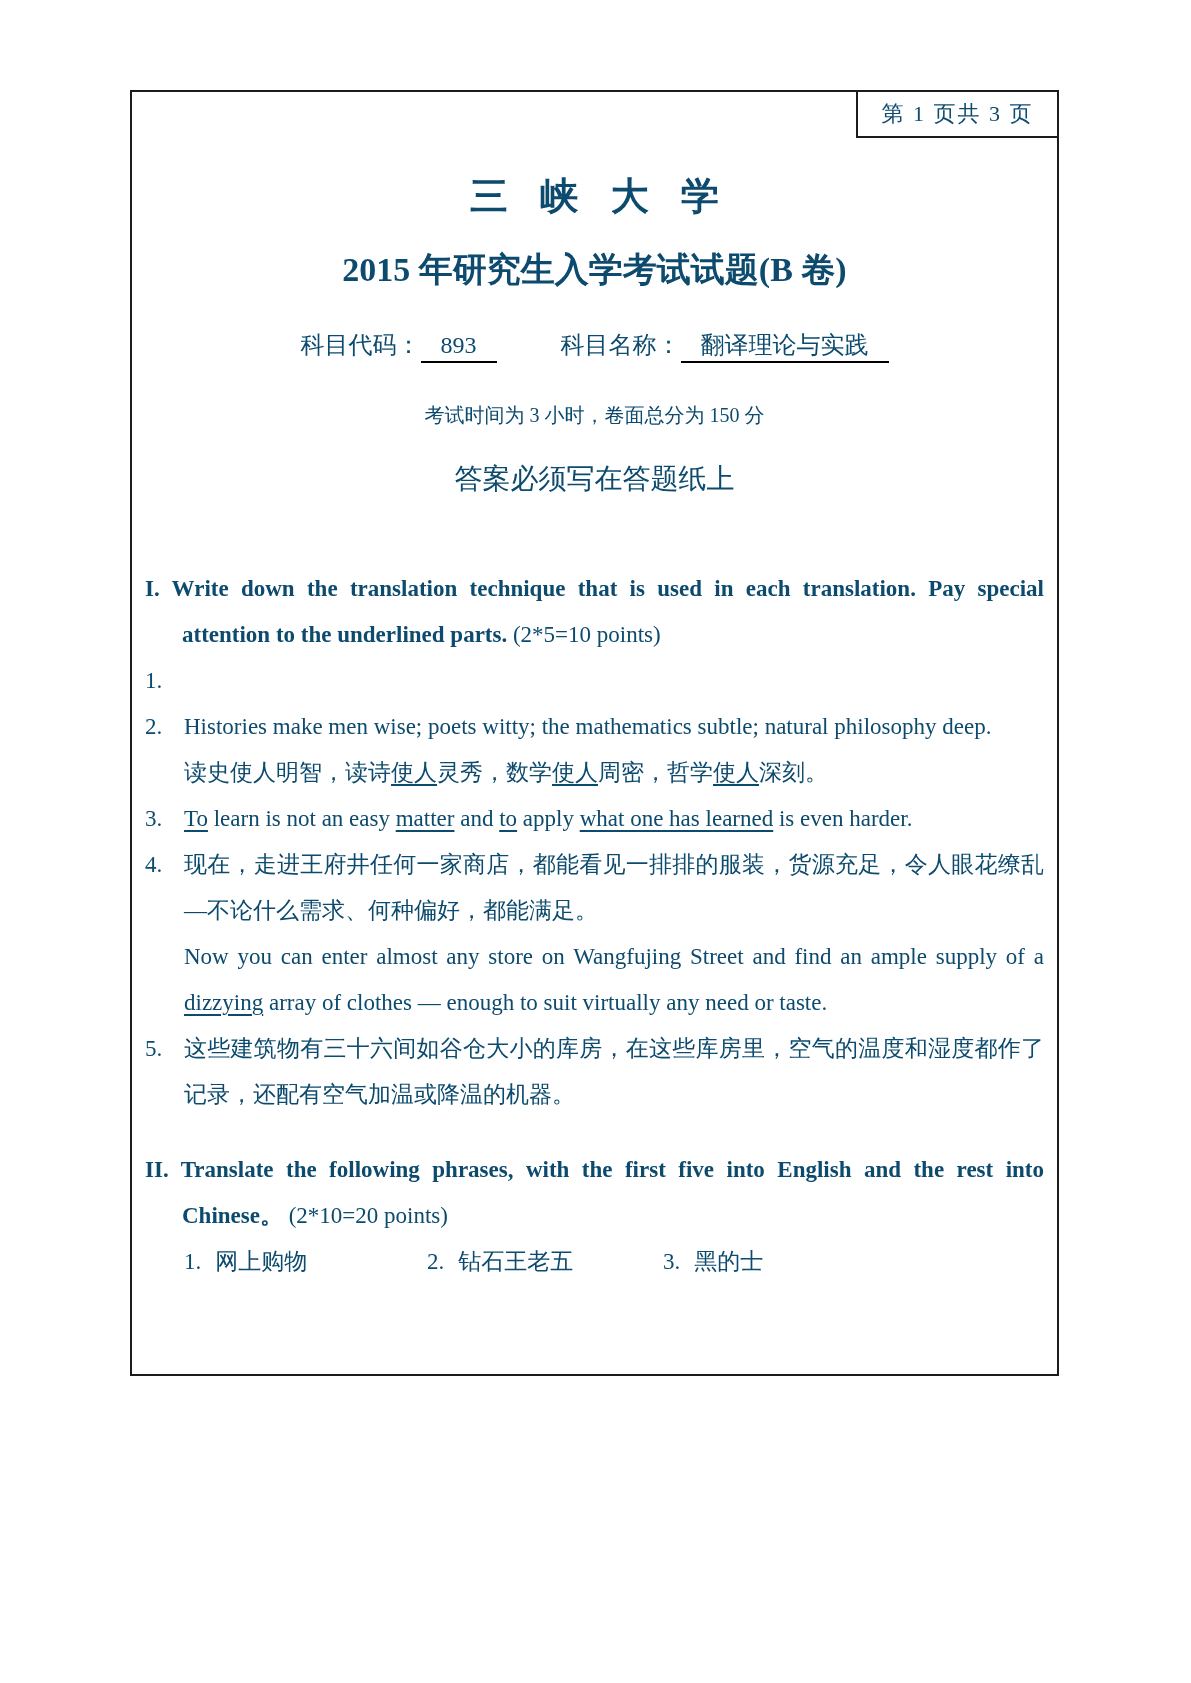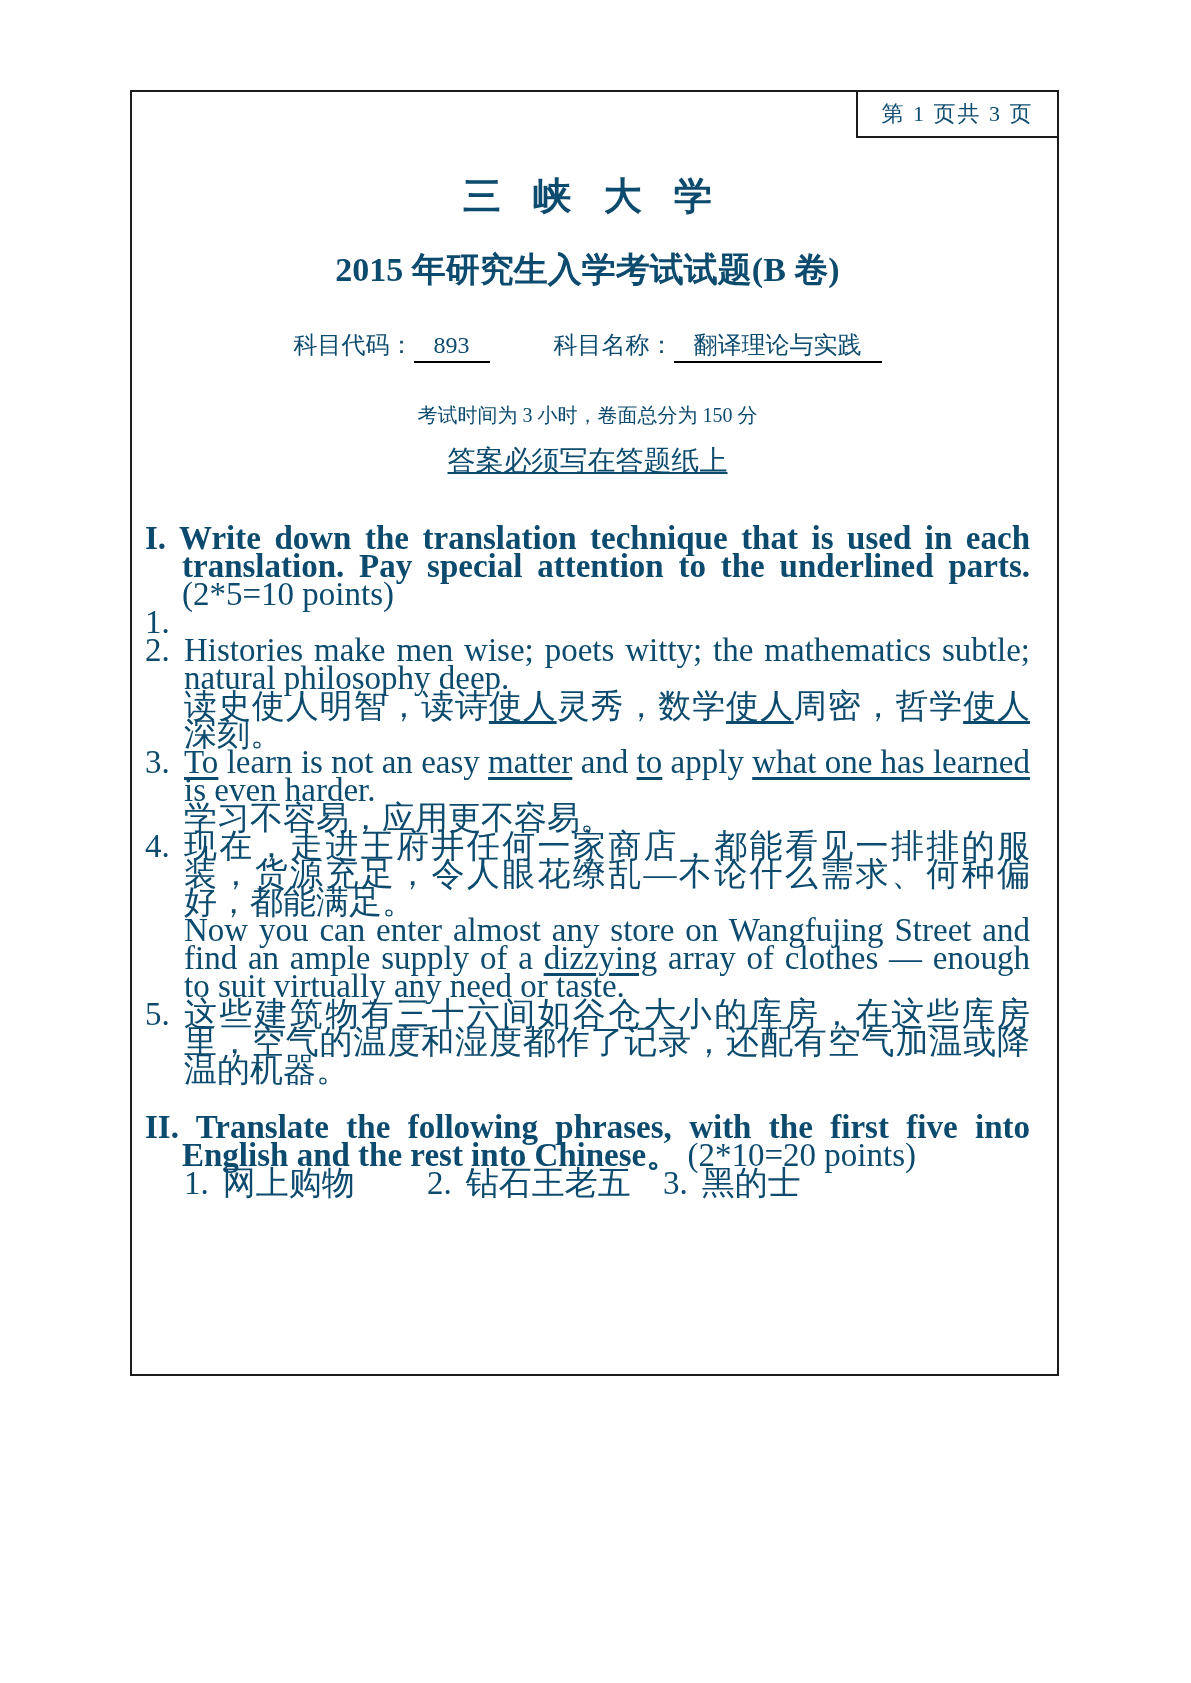--- a/index.html
+++ b/index.html
@@ -35,21 +35,21 @@
     box-sizing: border-box;
     display: flex;
     align-items: center;
     justify-content: center;
     font-size: 22px;
     letter-spacing: 2px;
   }
   .content {
     position: absolute;
     left: 13px;
-    right: 27px;
+    right: 13px;
     top: 0;
   }
   .center { text-align: center; }
   .university {
     margin-top: 80px;
     font-size: 38px;
     font-weight: bold;
     line-height: 48px;
   }
   .university .spread {
@@ -73,29 +73,28 @@
     padding: 0 20px;
     line-height: 32px;
   }
   .subject-line .label-gap { margin-left: 64px; }
   .exam-info {
     margin-top: 32px;
     font-size: 20px;
     line-height: 38px;
   }
   .answer-note {
-    margin-top: 8px;
+    margin-top: 26px;
     font-size: 28px;
     line-height: 38px;
-    text-decoration: underline;
   }
   .sections {
-    margin-top: 44px;
-    font-size: 33px;
-    line-height: 28px;
+    margin-top: 68px;
+    font-size: 23px;
+    line-height: 46px;
   }
   .section-heading {
     margin: 0;
     padding-left: 37px;
     text-indent: -37px;
     text-align: justify;
   }
   .section + .section { margin-top: 29px; }
   .item {
     display: flex;
@@ -152,21 +151,20 @@
               <span class="item-num">2.</span>
               <div class="item-body">
                 <p class="item-para"><span>Histories make men wise; poets witty; the mathematics subtle; natural philosophy deep.</span></p>
                 <p class="item-para"><span>读史使人明智，读诗</span><span class="u">使人</span><span>灵秀，数学</span><span class="u">使人</span><span>周密，哲学</span><span class="u">使人</span><span>深刻。</span></p>
               </div>
             </div>
             <div class="item">
               <span class="item-num">3.</span>
               <div class="item-body">
                 <p class="item-para"><span class="u">To</span><span> learn is not an easy </span><span class="u">matter</span><span> and </span><span class="u">to</span><span> apply </span><span class="u">what one has learned</span><span> is even harder.</span></p>
-                <p class="item-para"><span>学习不容易，应用更不容易。</span></p>
               </div>
             </div>
             <div class="item">
               <span class="item-num">4.</span>
               <div class="item-body">
                 <p class="item-para"><span>现在，走进王府井任何一家商店，都能看见一排排的服装，货源充足，令人眼花缭乱—不论什么需求、何种偏好，都能满足。</span></p>
                 <p class="item-para"><span>Now you can enter almost any store on Wangfujing Street and find an ample supply of a </span><span class="u">dizzying</span><span> array of clothes  — enough to suit virtually any need or taste.</span></p>
               </div>
             </div>
             <div class="item">

